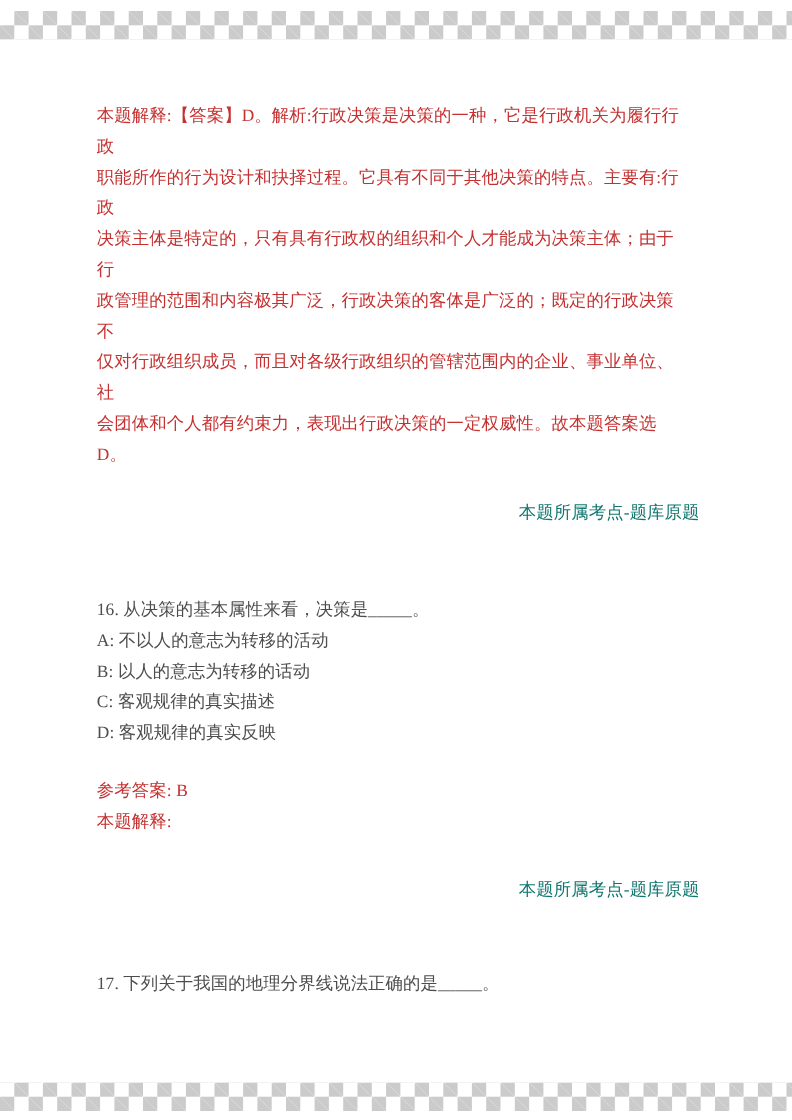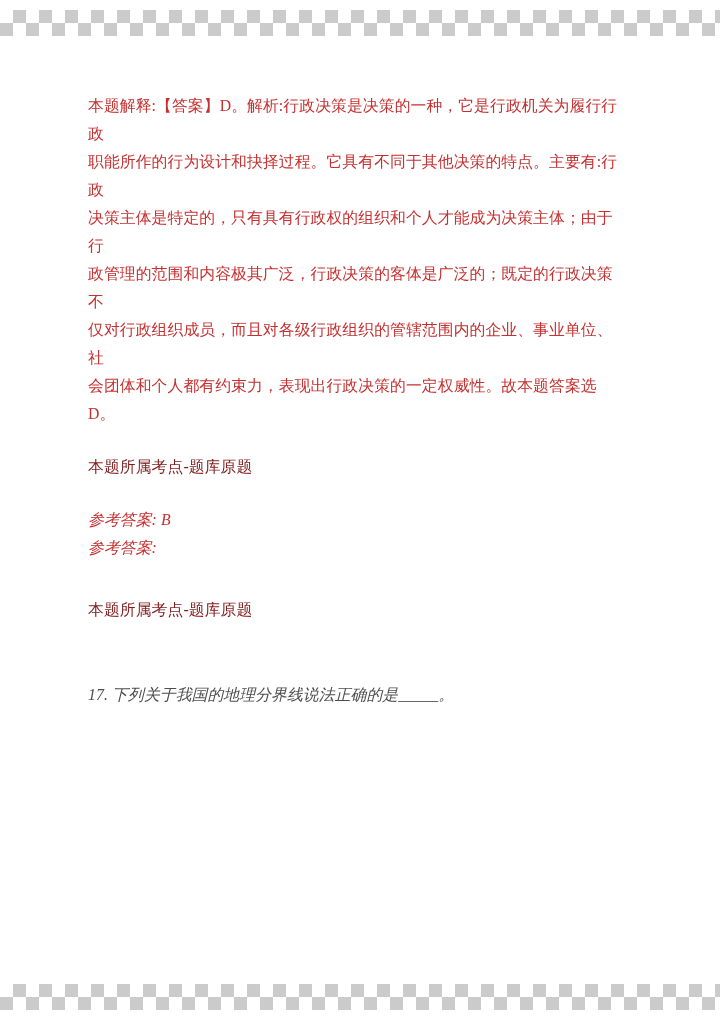--- a/index.html
+++ b/index.html
@@ -21,51 +21,58 @@
   }
   #strip-top { top: 10px; }
   #strip-bottom { top: 984px; }
 
   .content {
     position: absolute; top: 0; left: 88px; width: 548px;
     font-size: 15.8px; line-height: 28px; letter-spacing: 0.1px;
   }
   .lines { white-space: pre-line; }
   .red { color: #c53030; }
-  .light-red { color: #7f1d1d; }
+  .light-red { color: #0f766e; text-align: right; }
   .gray { color: #4d4d4d; }
 
   .p-exp15    { margin: 92px 13px 0 0; }
   .p-kaodian1 { margin: 25px 0 0 0; }
   .p-q16      { margin: 60px 0 0 0; }
-  .p-ans16    { margin: 25px 0 0 0; font-style: italic; }
+  .p-ans16    { margin: 25px 0 0 0; }
   .p-kaodian2 { margin: 34px 0 0 0; }
-  .p-q17      { margin: 57px 4px 0 0; font-style: italic; }
+  .p-q17      { margin: 57px 4px 0 0; }
   .opt-line, .title-line, .ans-line { height: 28px; }
 </style>
 </head>
 <body>
 
 <div class="checker-strip" id="strip-top"></div>
 
 <div class="content">
 
   <div class="p-exp15 red lines">本题解释:【答案】D。解析:行政决策是决策的一种，它是行政机关为履行行政
 职能所作的行为设计和抉择过程。它具有不同于其他决策的特点。主要有:行政
 决策主体是特定的，只有具有行政权的组织和个人才能成为决策主体；由于行
 政管理的范围和内容极其广泛，行政决策的客体是广泛的；既定的行政决策不
 仅对行政组织成员，而且对各级行政组织的管辖范围内的企业、事业单位、社
 会团体和个人都有约束力，表现出行政决策的一定权威性。故本题答案选 D。</div>
 
   <div class="p-kaodian1 light-red">本题所属考点-题库原题</div>
 
+  <div class="p-q16 gray">
+    <div class="title-line">16. 从决策的基本属性来看，决策是_____。</div>
+    <div class="opt-line">A: 不以人的意志为转移的活动</div>
+    <div class="opt-line">B: 以人的意志为转移的话动</div>
+    <div class="opt-line">C: 客观规律的真实描述</div>
+    <div class="opt-line">D: 客观规律的真实反映</div>
+  </div>
 
   <div class="p-ans16 red">
     <div class="ans-line">参考答案: B</div>
-    <div class="ans-line">参考答案:</div>
+    <div class="ans-line">本题解释:</div>
   </div>
 
   <div class="p-kaodian2 light-red">本题所属考点-题库原题</div>
 
   <div class="p-q17 gray">
     <div class="title-line">17. 下列关于我国的地理分界线说法正确的是_____。</div>
   </div>
 
 </div>
 

